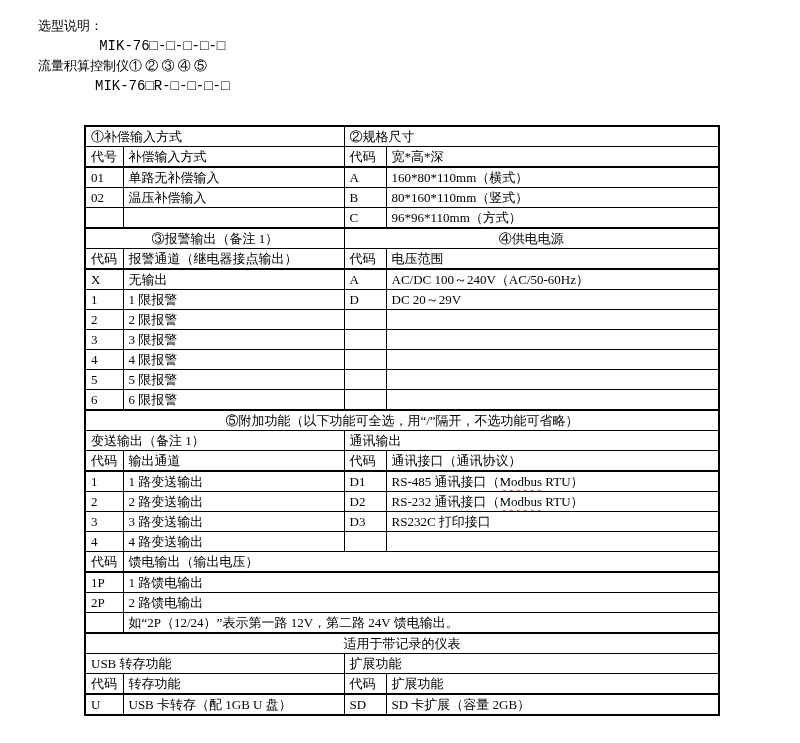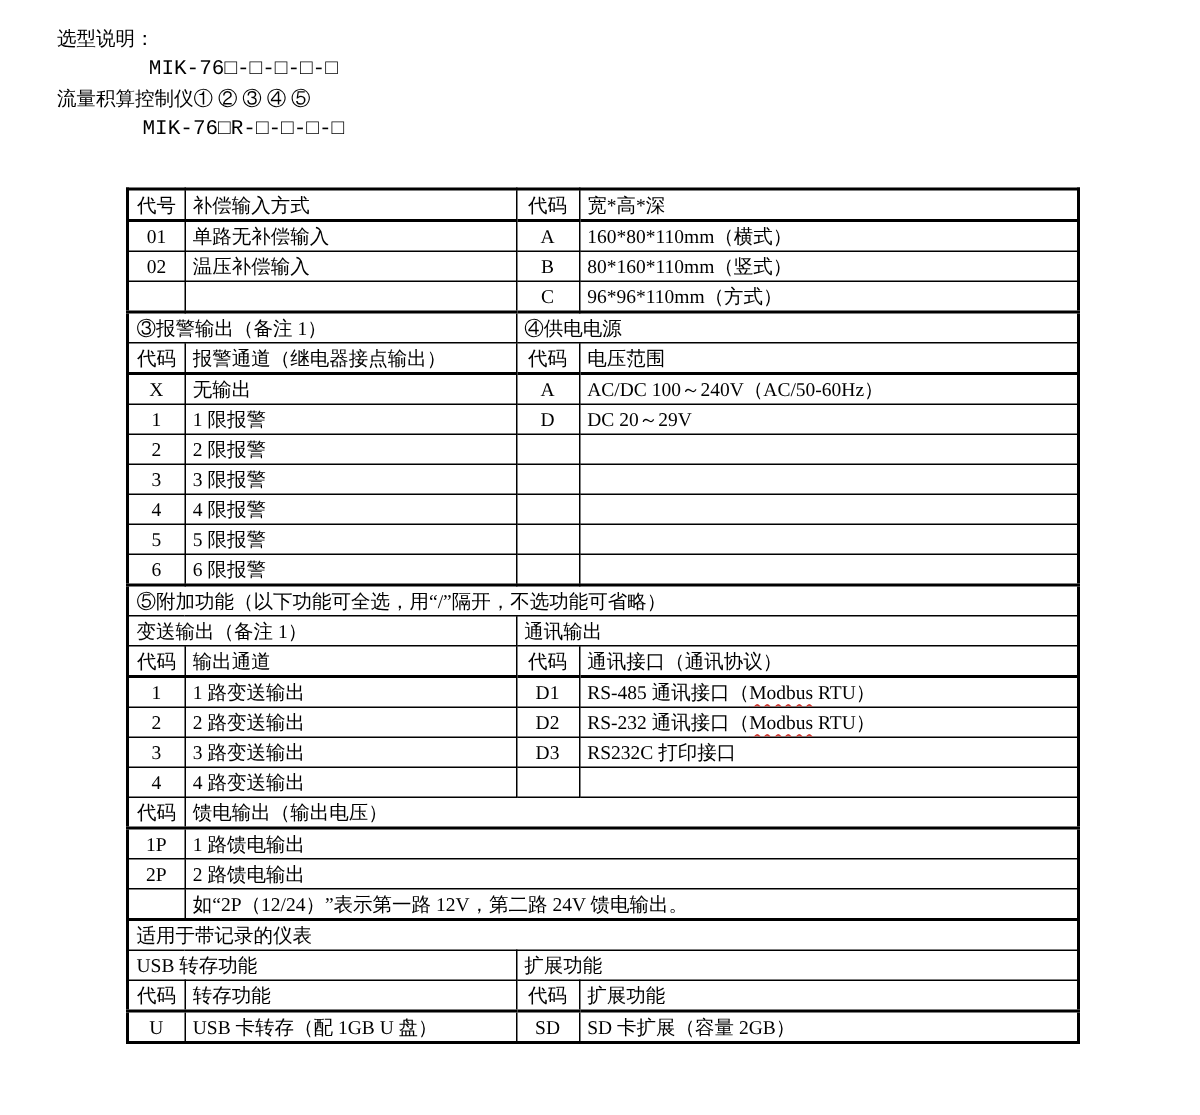--- a/index.html
+++ b/index.html
@@ -17,23 +17,23 @@
   table.sel {
     position:absolute; left:84px; top:125px; width:634px;
     border-collapse:collapse; table-layout:fixed;
     border:2px solid #000; font-size:13px;
   }
   table.sel td {
     border:1px solid #000; height:20px; line-height:19px;
     padding:0 5px; vertical-align:middle;
     white-space:pre; overflow:hidden;
   }
-  td.code { text-align:center; padding:0 2px; }
+  td.code { text-align:left; padding:0 2px; }
   tr.hdr td { border-bottom-width:2px; }
-  tr.sec-top td { border-top-width:2px; }
+  tr.sec-top td { border-top-width:2px;text-align:center; }
   .misspell {
     text-decoration-line:underline;
     text-decoration-style:wavy;
     text-decoration-color:#d0342c;
     text-decoration-thickness:1px;
     text-underline-offset:3px;
   }
 </style>
 </head>
 <body>
@@ -47,20 +47,24 @@
 
 <table class="sel">
   <colgroup>
     <col style="width:38px">
       <col style="width:221px">
       <col style="width:42px">
       <col style="width:333px">
   </colgroup>
   <tbody>
 
+    <tr>
+      <td colspan="2">①补偿输入方式</td>
+      <td colspan="2">②规格尺寸</td>
+    </tr>
     <tr class="hdr">
       <td class="code">代号</td>
       <td>补偿输入方式</td>
       <td class="code">代码</td>
       <td>宽*高*深</td>
     </tr>
     <tr>
       <td class="code">01</td>
       <td>单路无补偿输入</td>
       <td class="code">A</td>

